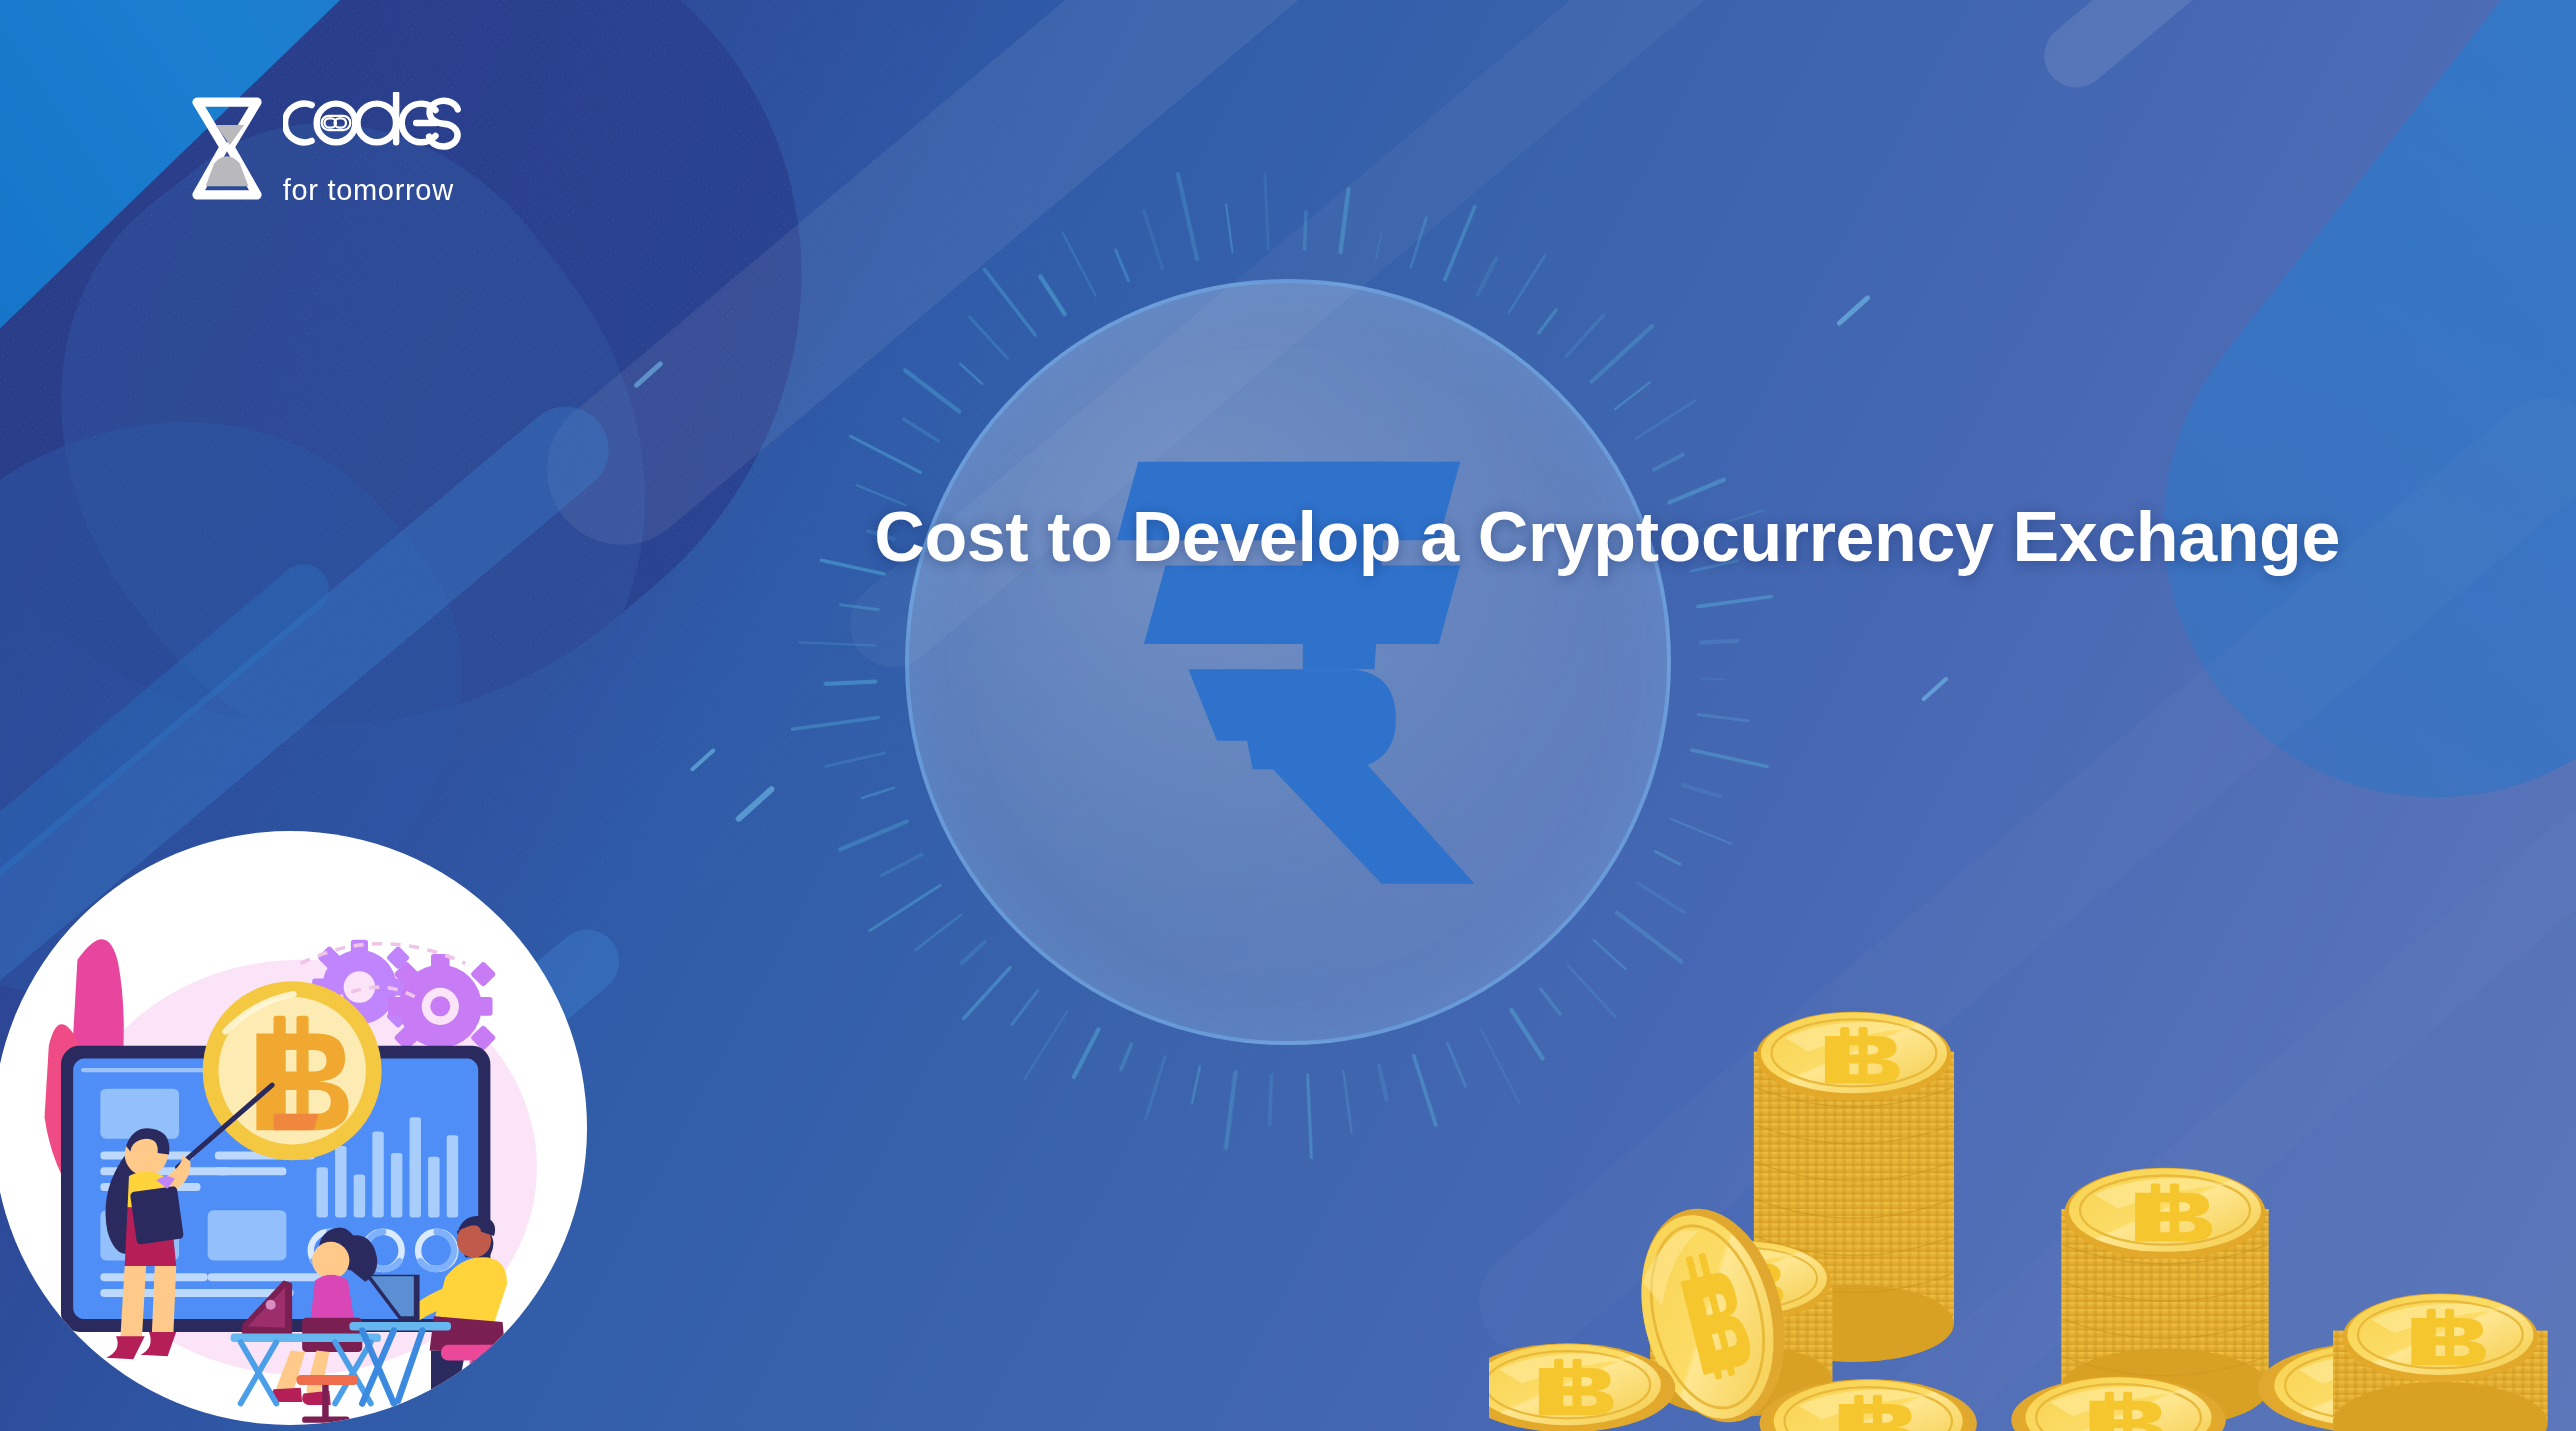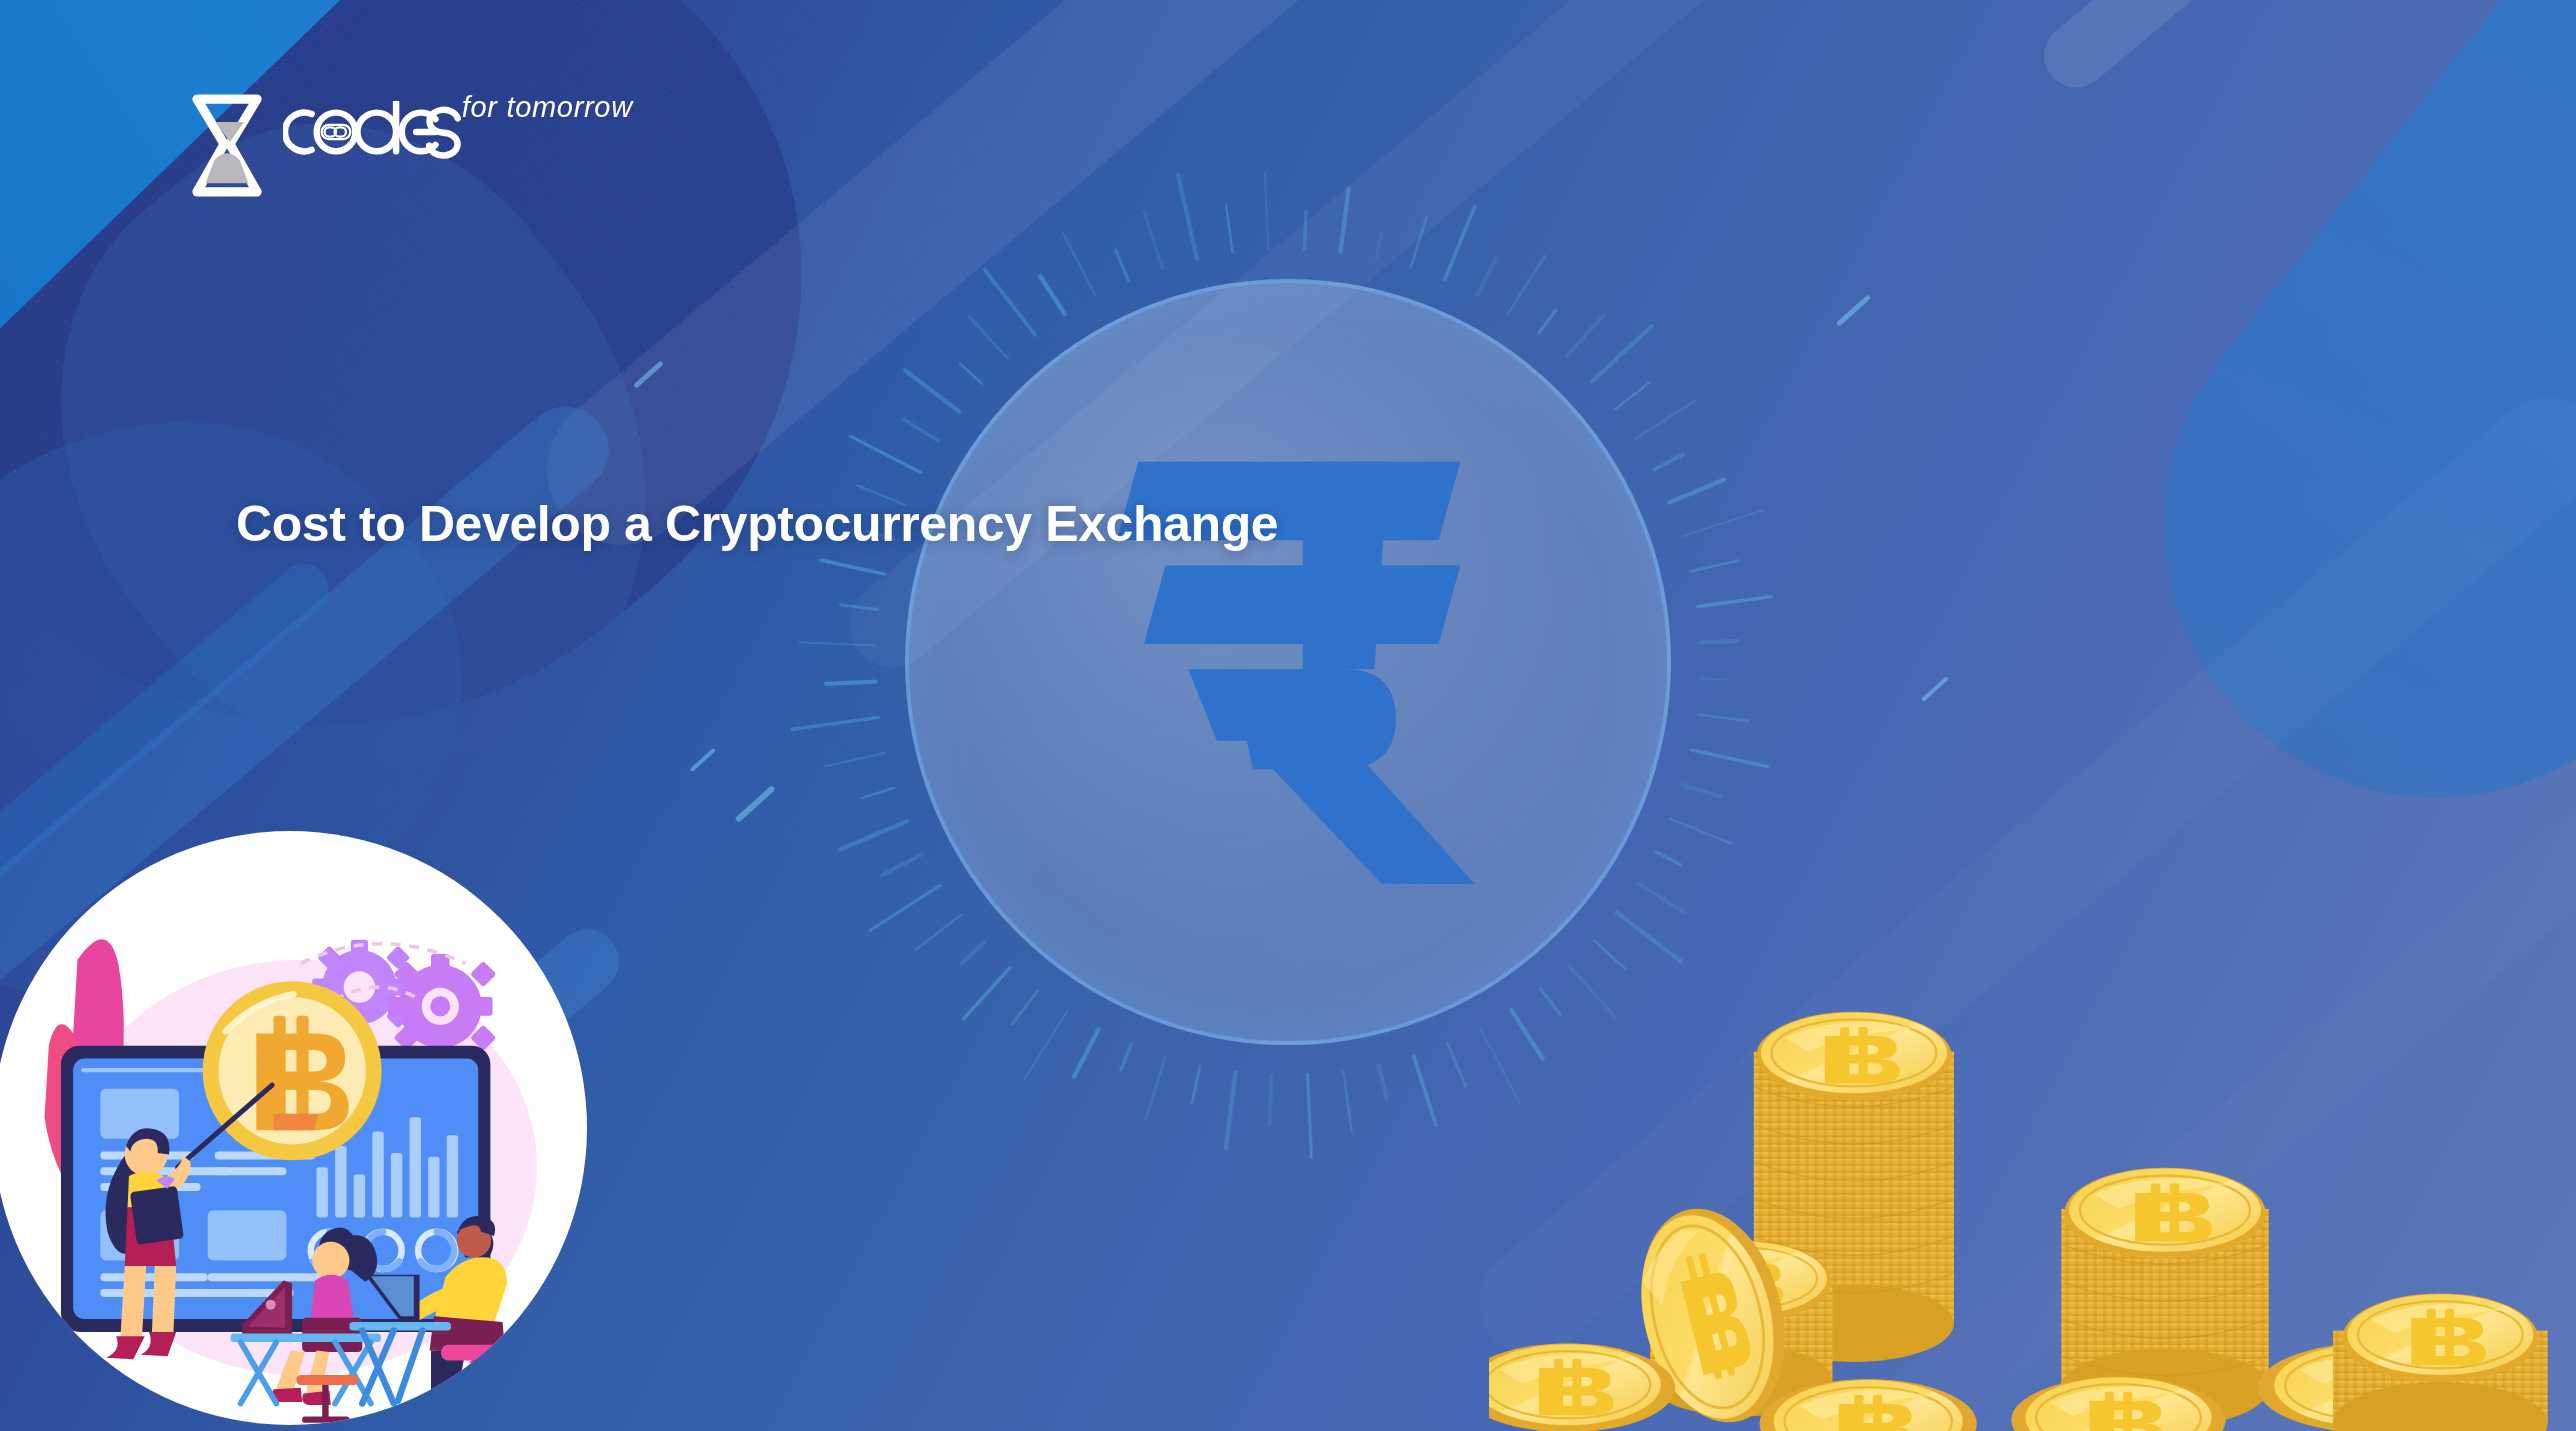--- a/index.html
+++ b/index.html
@@ -136,37 +136,37 @@
   .coin-glyph{
     position:absolute; inset:0;
     display:flex; align-items:center; justify-content:center;
   }
 
   
   .title{
     position:absolute;
     left:0; right:0;
     top:492px;
-    text-align:left;
+    text-align:right;
     color:#ffffff;
-    font-size:50px;
+    font-size:70px;
     line-height:1.30;
     font-weight:600;
     letter-spacing:-0.4px;
     text-shadow:0 2.1px 13px rgba(10,30,80,.35);
     padding:0 236px;
   }
 
   
   .logo{
     position:absolute;
     left:187px; top:92px;
     display:flex; align-items:center; gap:15.7px;
   }
-  .logo-text{ display:flex; flex-direction:row;font-style:italic; }
+  .logo-text{ display:flex; flex-direction:column; }
 
   
   .illus{
     position:absolute;
     left:-7.2px; top:831px;
     width:594px; height:594px;
     border-radius:50%;
     background:#ffffff;
     overflow:hidden;
   }

